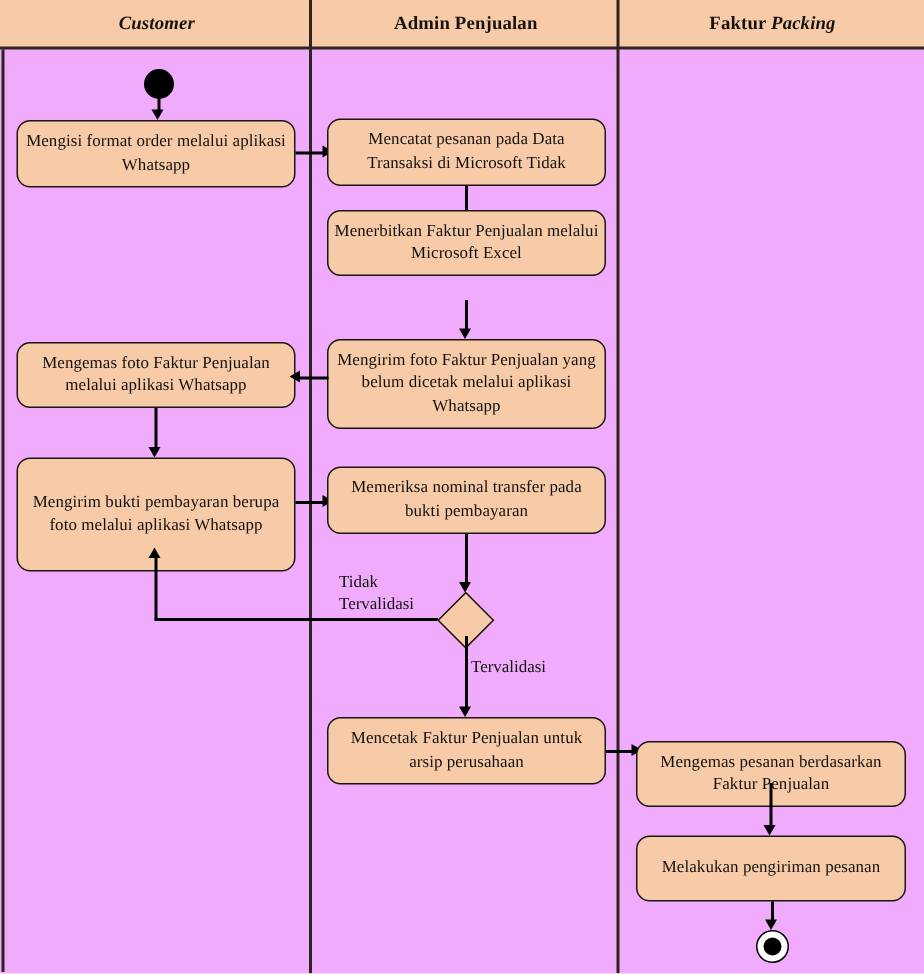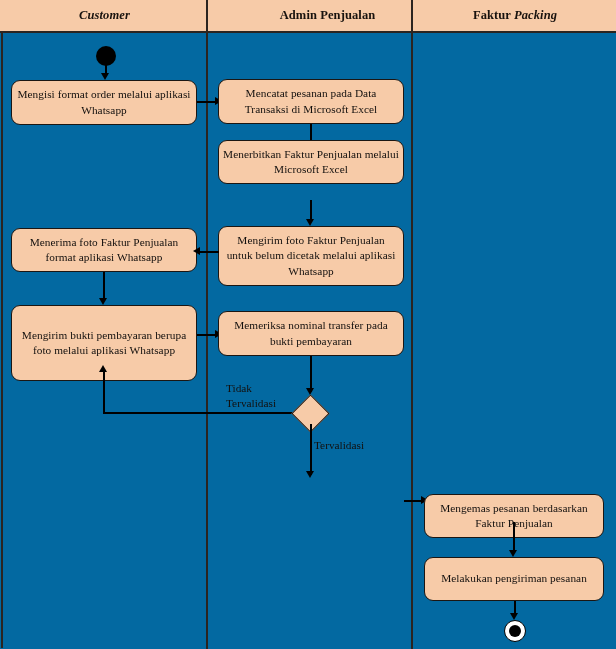--- a/index.html
+++ b/index.html
@@ -8,21 +8,21 @@
     padding: 0;
     background: #ffffff;
   }
   body {
     font-family: "Liberation Serif", "DejaVu Serif", serif;
   }
   #diagram-root {
     position: relative;
     width: 616px;
     height: 649px;
-    background: #0369a1;
+    background: #f0abfc;
     overflow: hidden;
   }
 
   
   .lane-header-row {
     position: absolute;
     left: 0;
     top: 0;
     width: 616px;
     height: 33px;
@@ -152,21 +152,21 @@
 <body>
 
 <div id="diagram-root">
 
   <div class="lane-header-row"></div>
 
   <div class="lane-header" style="left:2px; width:205px;">
     <span class="ital">Customer</span>
   </div>
 
-  <div class="lane-header" style="left:226px; width:203px;">
+  <div class="lane-header" style="left:209px; width:203px;">
     <span>Admin Penjualan</span>
   </div>
 
   <div class="lane-header" style="left:414px; width:202px;">
     <span>Faktur </span><span class="ital">Packing</span>
   </div>
 
   <div class="lane-divider" style="left:206px; height:649px;"></div>
   <div class="lane-divider" style="left:411px; height:649px;"></div>
   <div class="frame-left"></div>
@@ -176,53 +176,53 @@
   <div class="arrow arrow-down" style="left:101px; top:73px;"></div>
 
   <div class="activity" style="left:11px; top:80px; width:186px; height:45px;">
     <span>Mengisi  format order melalui aplikasi  Whatsapp</span>
   </div>
 
   <div class="conn conn-h" style="left:197px; top:101px; width:22px;"></div>
   <div class="arrow arrow-right" style="left:215px; top:97px;"></div>
 
   <div class="activity" style="left:11px; top:228px; width:186px; height:44px;">
-    <span>Menerima  foto Faktur Penjualan format  aplikasi  Whatsapp</span>
+    <span>Mengemas  foto Faktur Penjualan melalui  aplikasi  Whatsapp</span>
   </div>
 
   <div class="conn conn-v" style="left:103px; top:272px; height:29px;"></div>
   <div class="arrow arrow-down" style="left:99px; top:298px;"></div>
 
   <div class="activity" style="left:11px; top:305px; width:186px; height:76px;">
     <span>Mengirim  bukti pembayaran berupa foto melalui  aplikasi Whatsapp</span>
   </div>
 
   <div class="conn conn-h" style="left:197px; top:334px; width:22px;"></div>
   <div class="arrow arrow-right" style="left:215px; top:330px;"></div>
 
   <div class="conn conn-h" style="left:103px; top:412px; width:189px;"></div>
   <div class="conn conn-v" style="left:103px; top:372px; height:41px;"></div>
   <div class="arrow arrow-up" style="left:99px; top:365px;"></div>
 
   <div class="activity" style="left:218px; top:79px; width:186px; height:45px;">
-    <span>Mencatat pesanan pada Data Transaksi di Microsoft Excel</span>
+    <span>Mencatat pesanan pada Data Transaksi di Microsoft Tidak</span>
   </div>
 
   <div class="conn conn-v" style="left:310px; top:124px; height:28px;"></div>
   <div class="arrow arrow-down" style="left:306px; top:149px;"></div>
 
   <div class="activity" style="left:218px; top:140px; width:186px; height:44px;">
     <span>Menerbitkan  Faktur Penjualan melalui  Microsoft Excel</span>
   </div>
 
   <div class="conn conn-v" style="left:310px; top:200px; height:22px;"></div>
   <div class="arrow arrow-down" style="left:306px; top:219px;"></div>
 
   <div class="activity" style="left:218px; top:226px; width:186px; height:60px;">
-    <span>Mengirim  foto Faktur Penjualan untuk belum dicetak melalui aplikasi  Whatsapp</span>
+    <span>Mengirim  foto Faktur Penjualan yang belum dicetak melalui aplikasi  Whatsapp</span>
   </div>
 
   <div class="conn conn-h" style="left:200px; top:251px; width:19px;"></div>
   <div class="arrow arrow-left" style="left:193px; top:247px;"></div>
 
   <div class="activity" style="left:218px; top:311px; width:186px; height:45px;">
     <span>Memeriksa nominal  transfer pada bukti pembayaran</span>
   </div>
 
   <div class="conn conn-v" style="left:310px; top:356px; height:36px;"></div>
@@ -230,20 +230,23 @@
 
   <div class="decision" style="left:297px; top:400px; width:25px; height:25px;"></div>
 
   <div class="edge-label" style="left:226px; top:381px;">Tidak
 Tervalidasi</div>
   <div class="edge-label" style="left:314px; top:438px;">Tervalidasi</div>
 
   <div class="conn conn-v" style="left:310px; top:424px; height:51px;"></div>
   <div class="arrow arrow-down" style="left:306px; top:471px;"></div>
 
+  <div class="activity" style="left:218px; top:478px; width:186px; height:45px;">
+    <span>Mencetak Faktur Penjualan untuk arsip perusahaan</span>
+  </div>
 
   <div class="conn conn-h" style="left:404px; top:500px; width:22px;"></div>
   <div class="arrow arrow-right" style="left:421px; top:496px;"></div>
 
   <div class="activity" style="left:424px; top:494px; width:180px; height:44px;">
     <span>Mengemas pesanan berdasarkan Faktur Penjualan</span>
   </div>
 
   <div class="conn conn-v" style="left:513px; top:522px; height:31px;"></div>
   <div class="arrow arrow-down" style="left:509px; top:550px;"></div>

